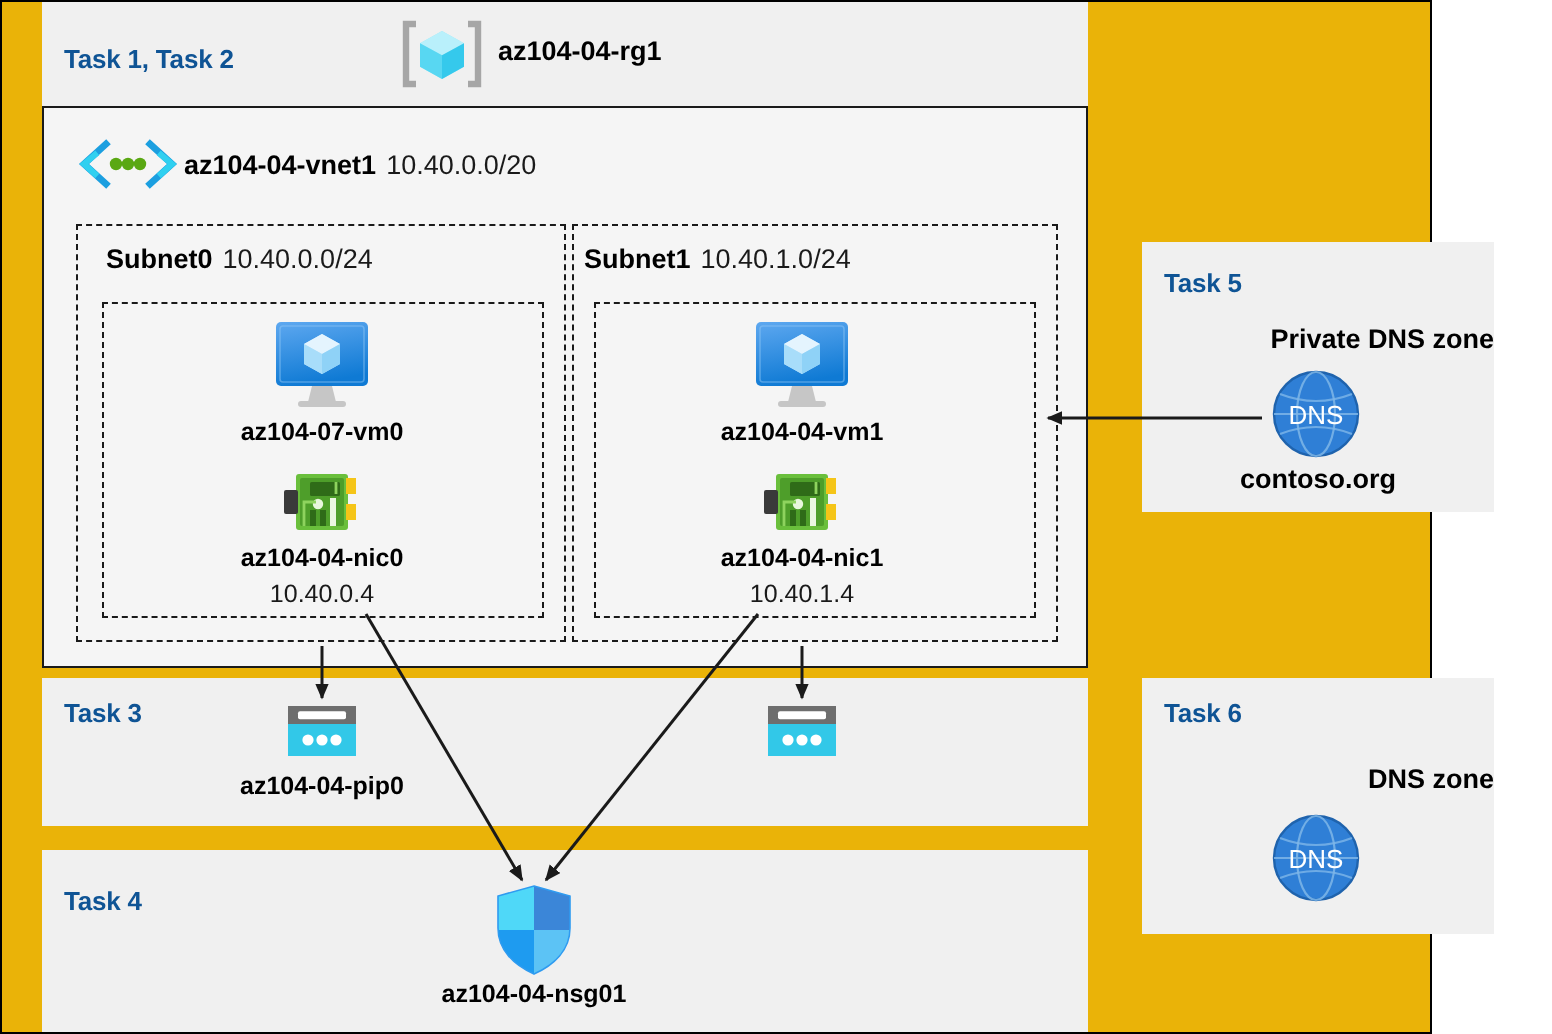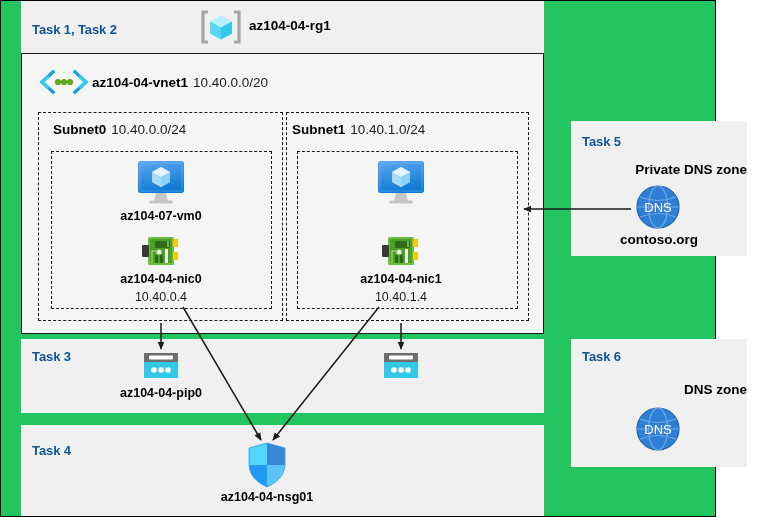--- a/index.html
+++ b/index.html
@@ -5,21 +5,21 @@
   * { box-sizing: border-box; margin: 0; padding: 0; }
   html, body {
     width: 776px; height: 517px;
     background: #ffffff;
     font-family: "Liberation Sans", sans-serif;
     overflow: hidden;
   }
   #page {
     position: relative;
     width: 716px; height: 517px;
-    background: #22c55e;
+    background: #eab308;
     border: 1px solid #000000;
   }
 
   
   .panel { position: absolute; background: #f0f0f0; }
   .solidbox { position: absolute; background: #f5f5f5; border: 1px solid #1a1a1a; }
   .dashbox { position: absolute; border: 1.4px dashed #1a1a1a; }
 
   .task-label {
     position: absolute;
@@ -175,20 +175,21 @@
       <rect x="4" y="2" width="46" height="32" rx="2.5" fill="url(#vmg1)"></rect>
       <rect x="6" y="4" width="42" height="28" rx="1.5" fill="none" stroke="#8ec6f5" stroke-width="0.8" opacity="0.5"></rect>
       <polygon points="27,8 36,13 36,23 27,28 18,23 18,13" fill="#bfe4fb"></polygon>
       <polygon points="27,8 36,13 27,18 18,13" fill="#e4f4fe"></polygon>
       <polygon points="27,18 36,13 36,23 27,28" fill="#8fd2f7"></polygon>
       <polygon points="27,18 18,13 18,23 27,28" fill="#a8ddfa"></polygon>
       <path d="M22 34 L32 34 L34 42 L20 42 Z" fill="#c6c6c6"></path>
       <rect x="15" y="41.5" width="24" height="3" rx="1.5" fill="#c6c6c6"></rect>
     </svg>
   </div>
+  <div class="node-label" style="left:320px; top:208px; width:160px;">az104-04-vm1</div>
 
   <div class="icon" style="left:381px; top:234px; width:38px; height:34px;">
     <svg width="38" height="34" viewBox="0 0 38 34">
       <rect x="6" y="2" width="26" height="28" rx="1.5" fill="#6abf3c"></rect>
       <rect x="8" y="4" width="22" height="24" rx="1" fill="#4e9e2a"></rect>
       <rect x="0" y="10" width="7" height="12" rx="1" fill="#3a3a3a"></rect>
       <rect x="31" y="4" width="5" height="8" fill="#f5c518"></rect>
       <rect x="31" y="17" width="5" height="8" fill="#f5c518"></rect>
       <rect x="13" y="6" width="15" height="7" rx="0.8" fill="#2f6b18"></rect>
       <circle cx="17" cy="17" r="2.6" fill="#e9f7dd"></circle>

